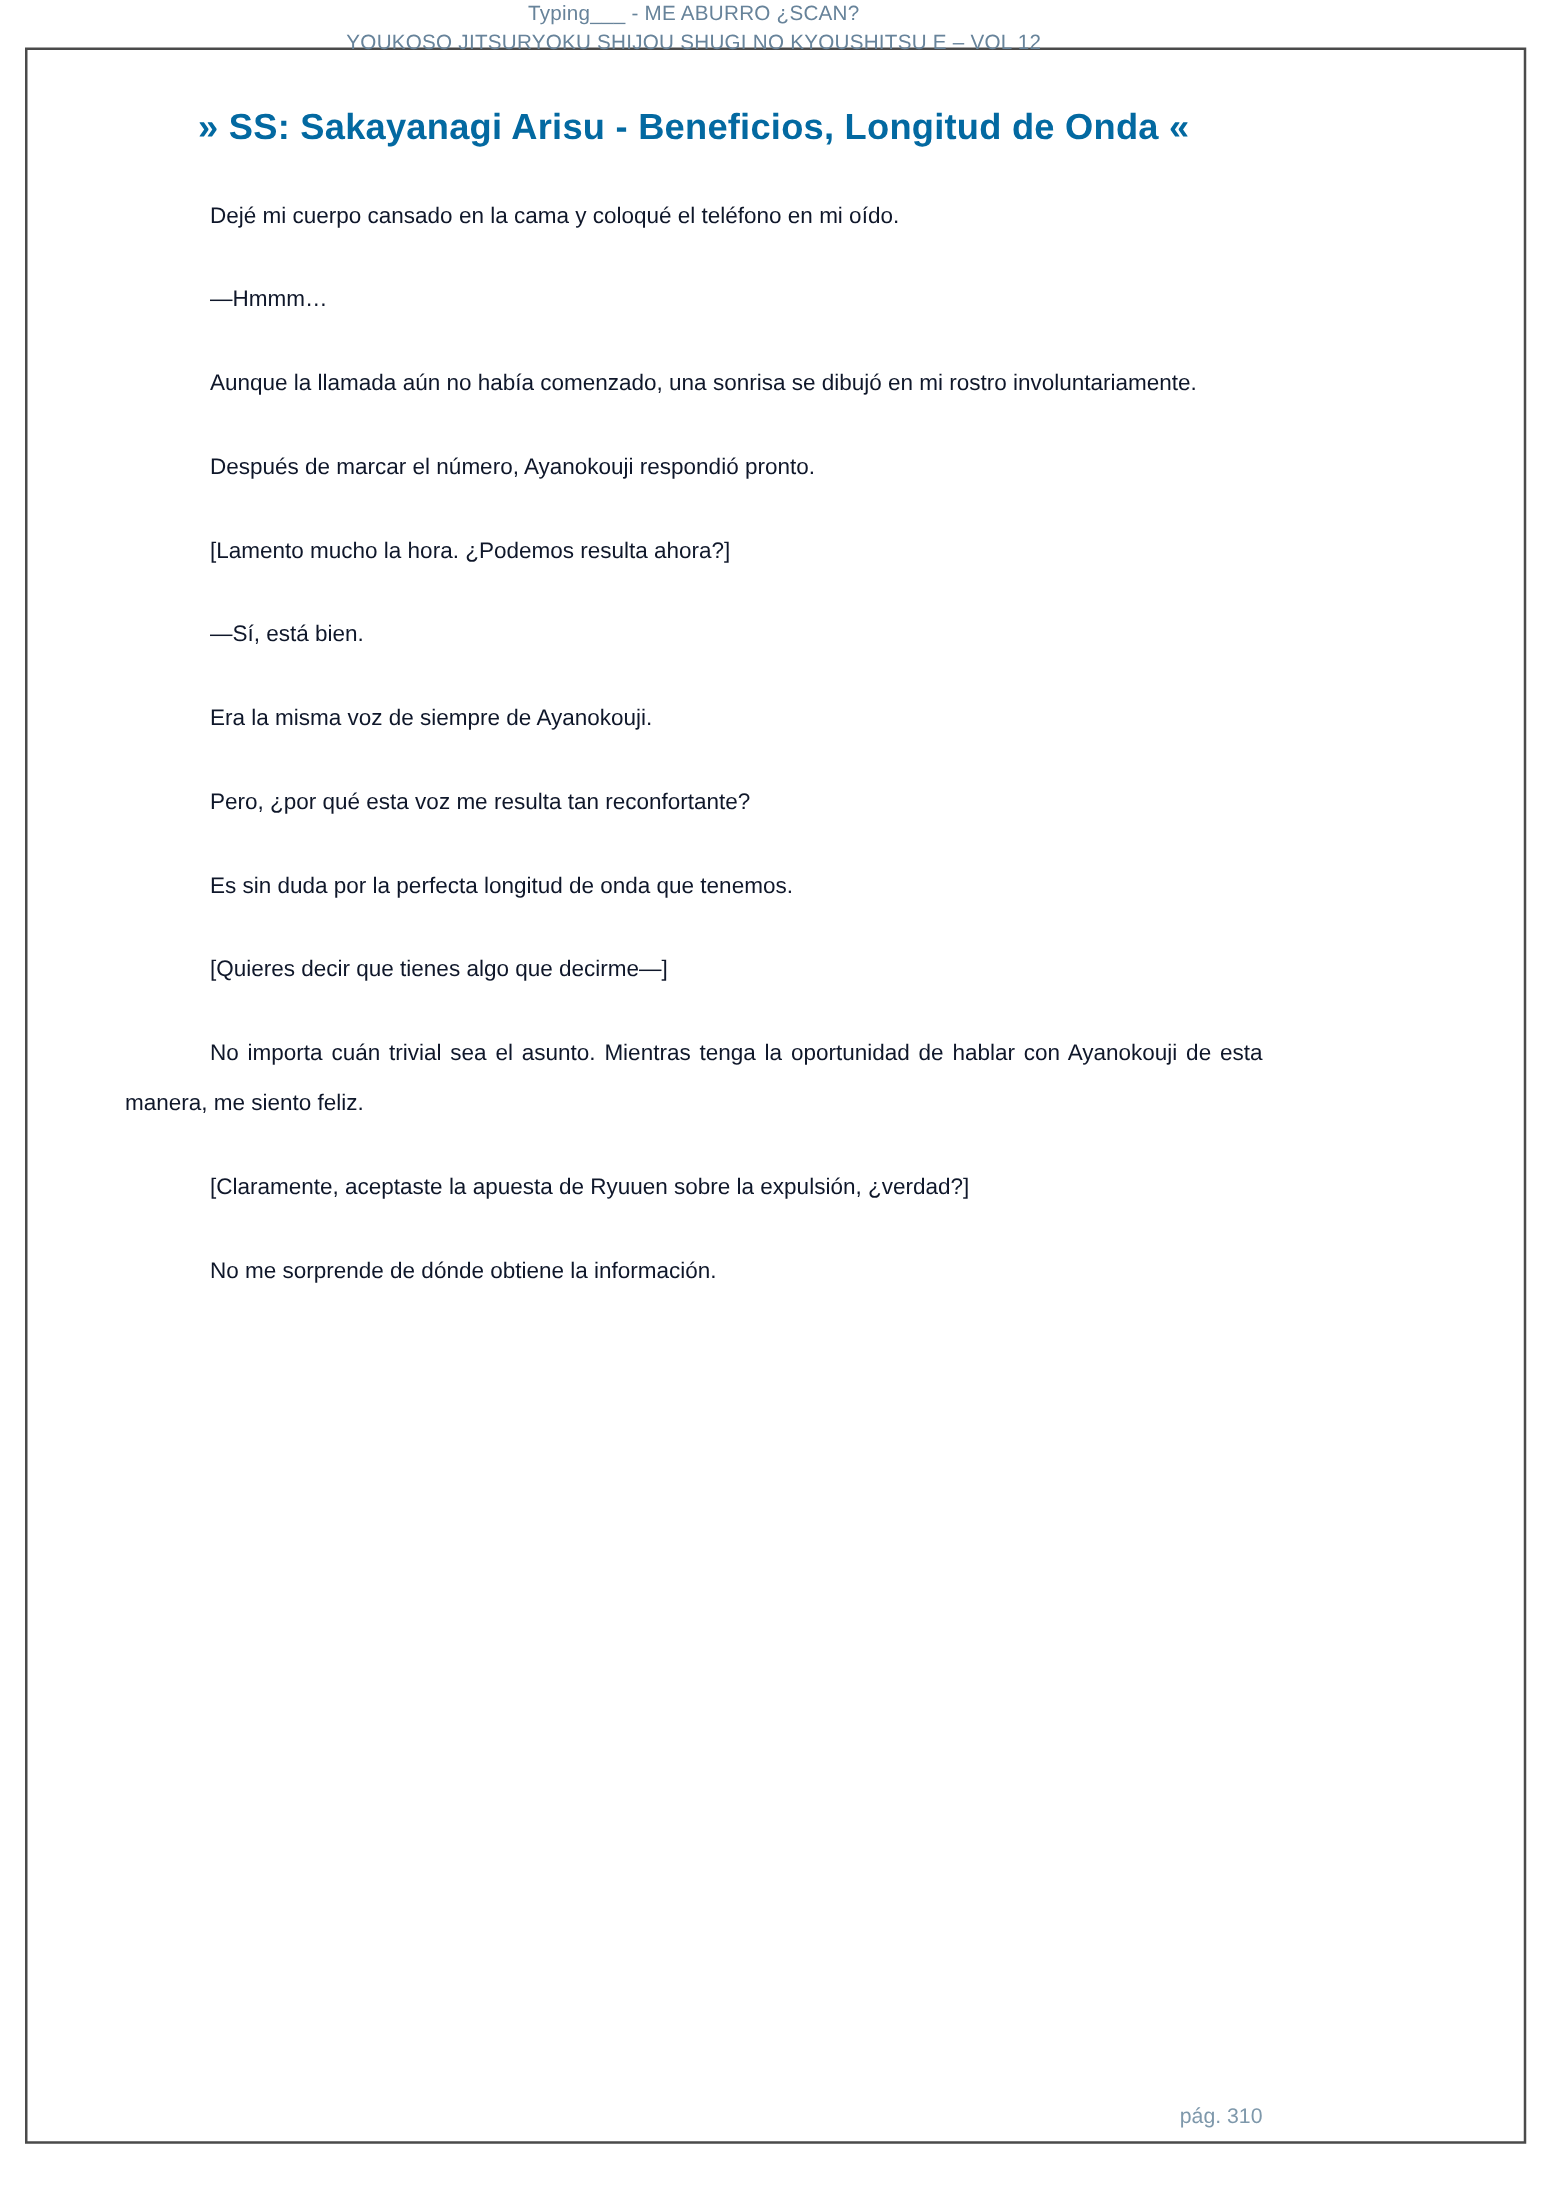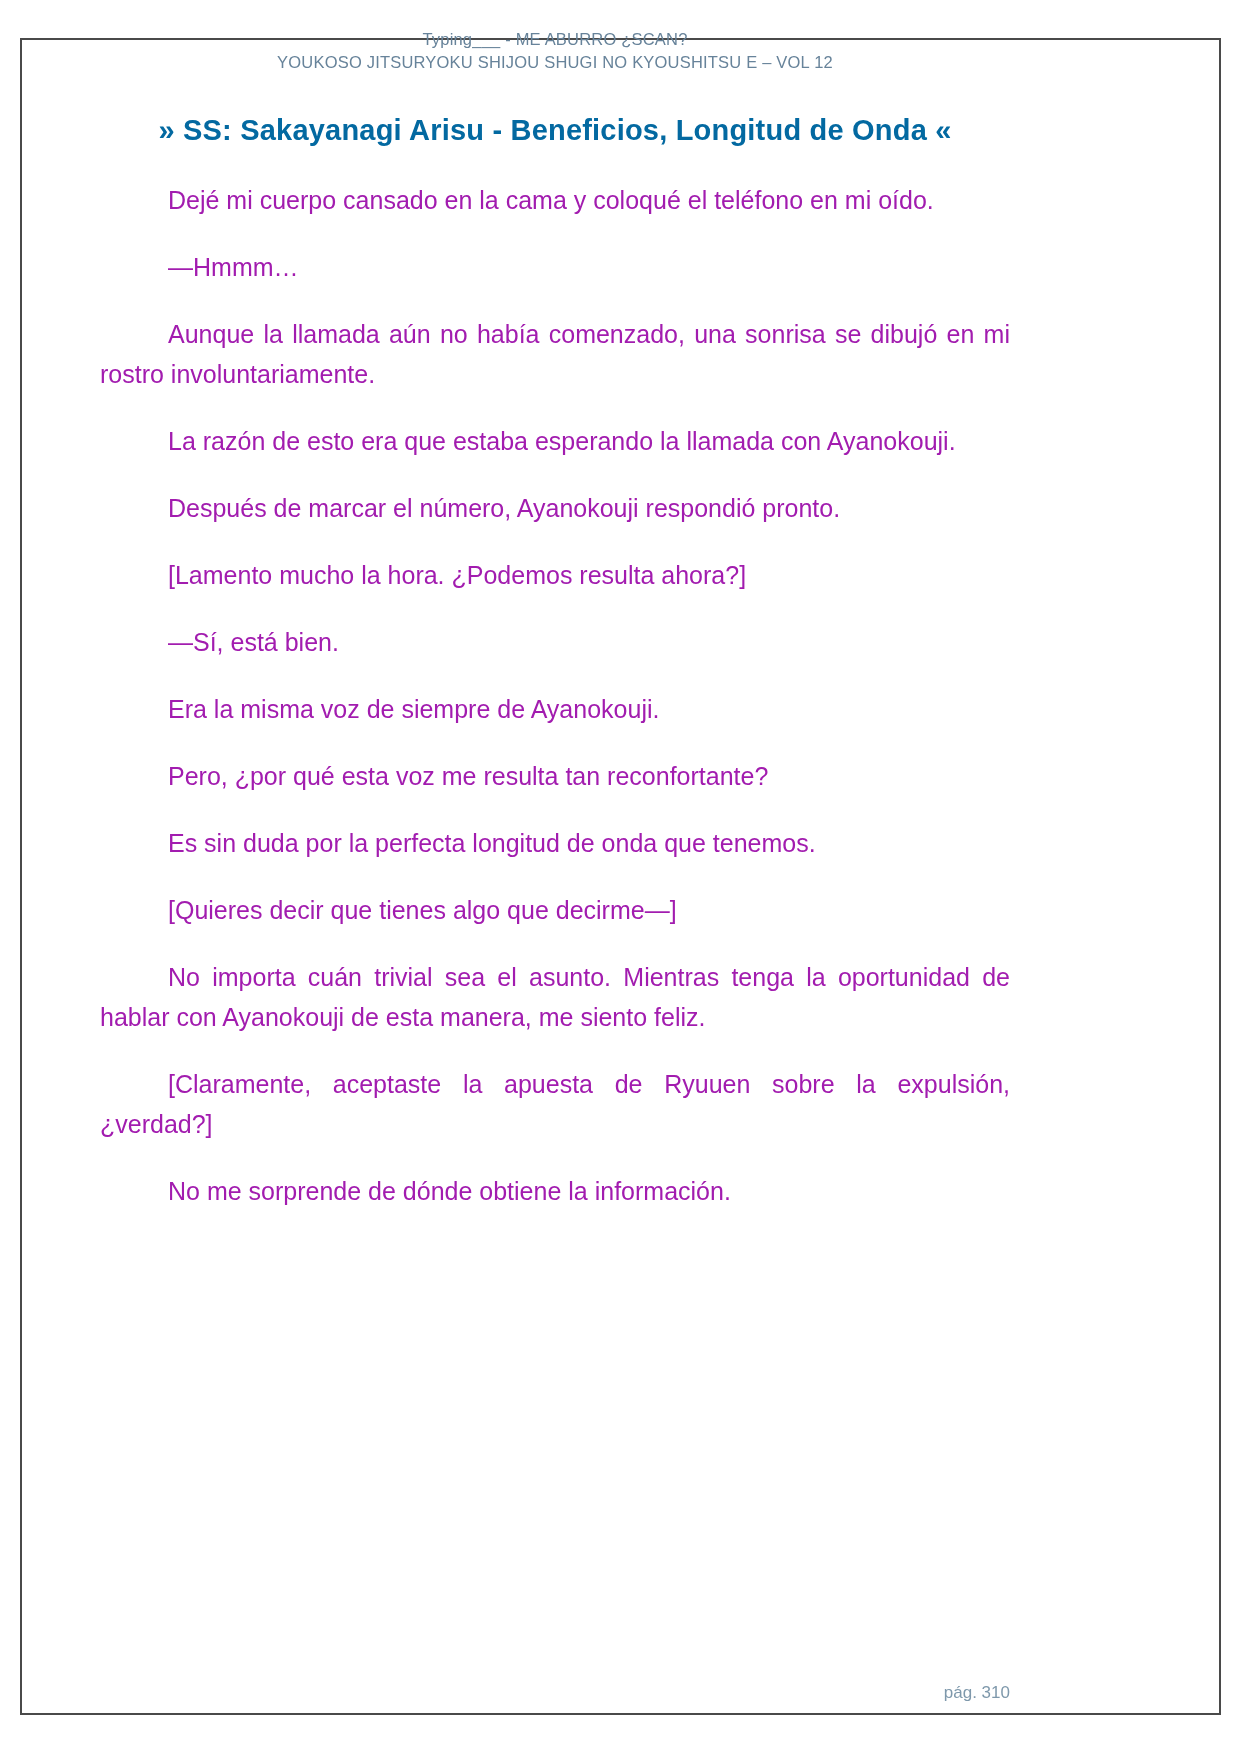--- a/index.html
+++ b/index.html
@@ -21,42 +21,41 @@
     left: 20px;
     right: 20px;
     bottom: 40px;
     border: 2px solid #4a4a4a;
     pointer-events: none;
   }
   .content {
     position: relative;
     margin-left: 100px;
     width: 910px;
-    margin-top: 28px;
   }
   .doc-header {
     text-align: center;
     color: #67839a;
     font-size: 16.5px;
     line-height: 23px;
     letter-spacing: 0.2px;
   }
   .doc-title {
     margin: 38px 0 32px 0;
     text-align: center;
     color: #0369a1;
     font-size: 29px;
     font-weight: bold;
     line-height: 36px;
     letter-spacing: 0.2px;
   }
   .body-text p {
     margin: 0 0 27px 0;
-    color: #a21caf;
-    font-size: 25px;
+    color: #0f172a;
+    font-size: 18px;
     line-height: 40px;
     text-align: justify;
     text-justify: inter-word;
     text-indent: 68px;
   }
   .page-number {
     position: absolute;
     bottom: 52px;
     right: 231px;
     color: #7e98ab;
@@ -75,21 +74,20 @@
       <div>Typing___ - ME ABURRO ¿SCAN?</div>
       <div>YOUKOSO JITSURYOKU SHIJOU SHUGI NO KYOUSHITSU E – VOL 12</div>
     </header>
 
     <h1 class="doc-title">» SS: Sakayanagi Arisu - Beneficios, Longitud de Onda «</h1>
 
     <main class="body-text">
       <p>Dejé mi cuerpo cansado en la cama y coloqué el teléfono en mi oído.</p>
       <p>—Hmmm…</p>
       <p>Aunque la llamada aún no había comenzado, una sonrisa se dibujó en mi rostro involuntariamente.</p>
-      <p>La razón de esto era que estaba esperando la llamada con Ayanokouji.</p>
       <p>Después de marcar el número, Ayanokouji respondió pronto.</p>
       <p>[Lamento mucho la hora. ¿Podemos resulta ahora?]</p>
       <p>—Sí, está bien.</p>
       <p>Era la misma voz de siempre de Ayanokouji.</p>
       <p>Pero, ¿por qué esta voz me resulta tan reconfortante?</p>
       <p>Es sin duda por la perfecta longitud de onda que tenemos.</p>
       <p>[Quieres decir que tienes algo que decirme—]</p>
       <p>No importa cuán trivial sea el asunto. Mientras tenga la oportunidad de hablar con Ayanokouji de esta manera, me siento feliz.</p>
       <p>[Claramente, aceptaste la apuesta de Ryuuen sobre la expulsión, ¿verdad?]</p>
       <p>No me sorprende de dónde obtiene la información.</p>

